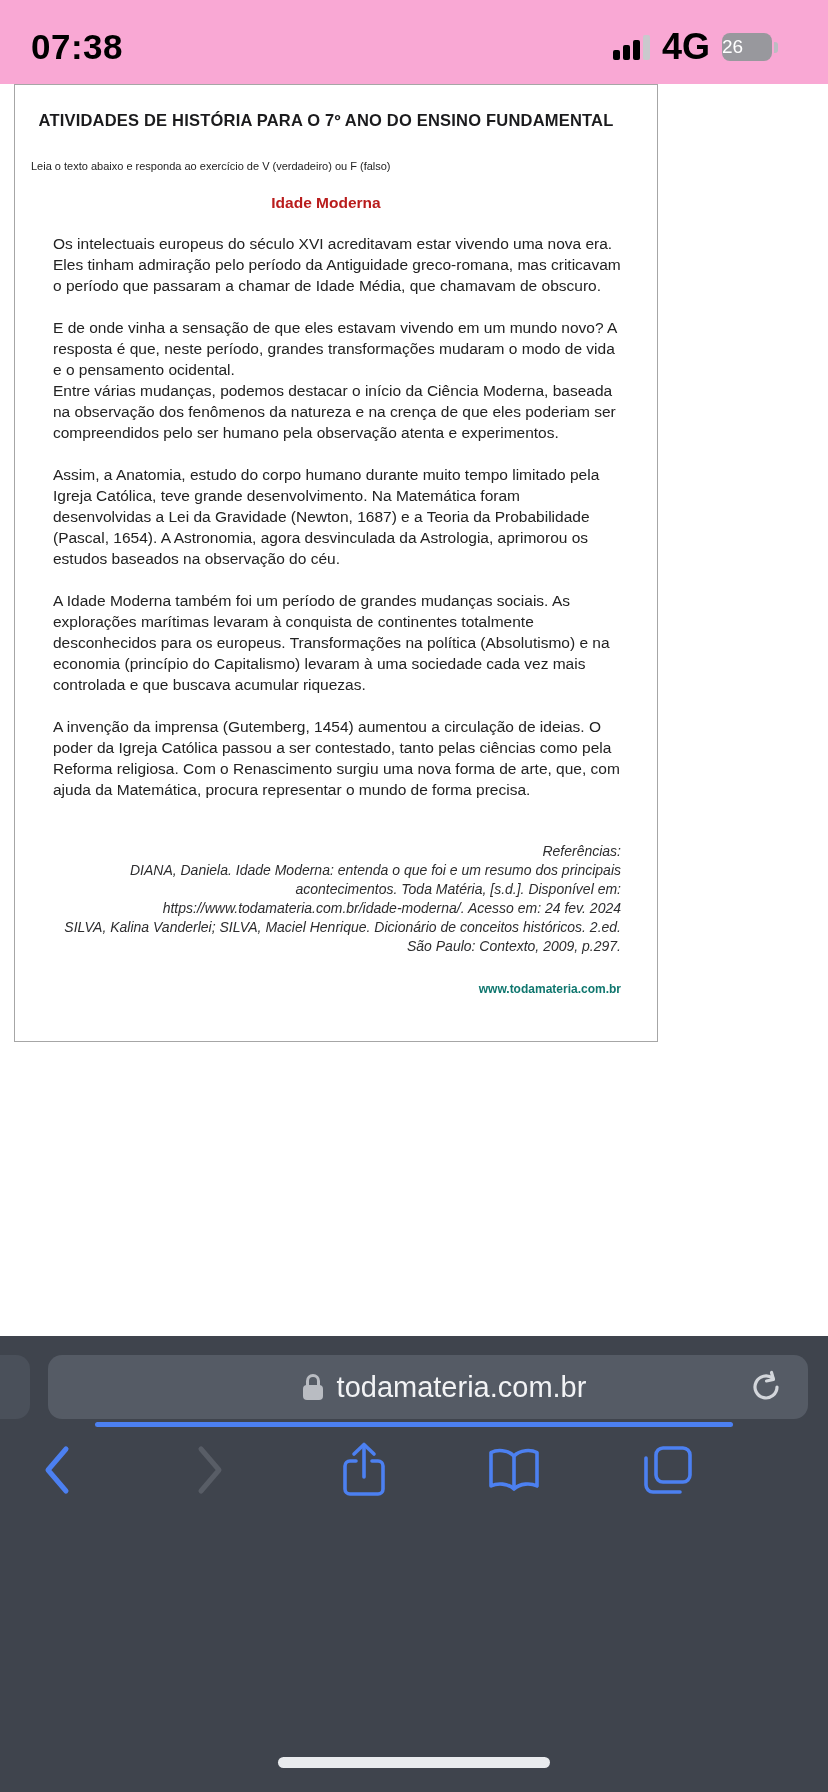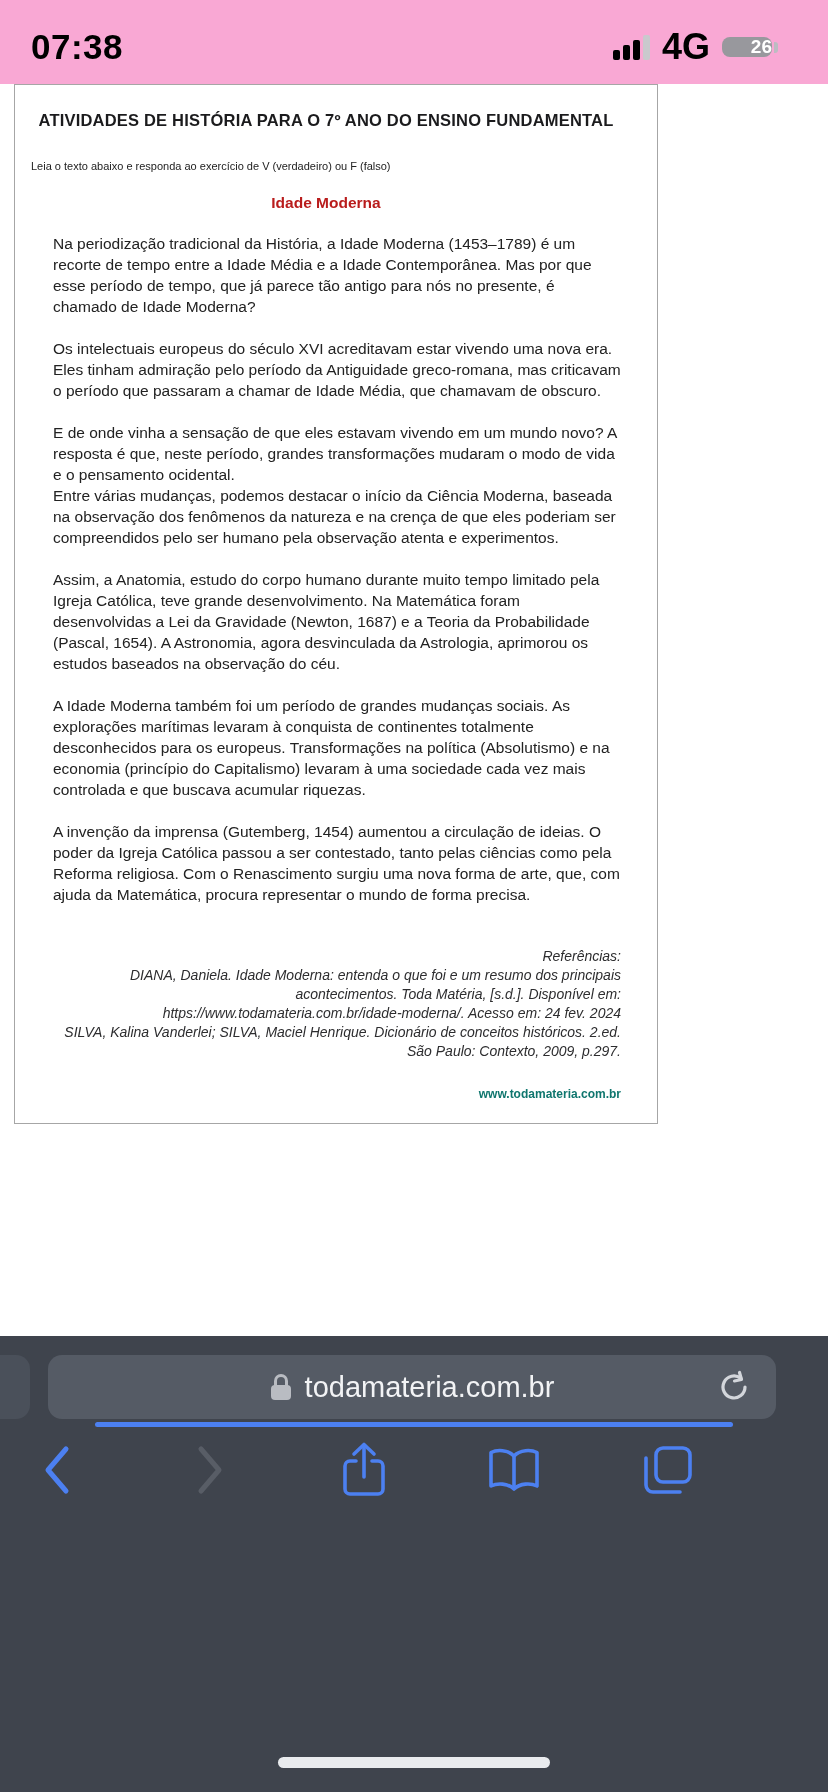--- a/index.html
+++ b/index.html
@@ -23,23 +23,23 @@
   .status-right{display:flex;align-items:center;gap:12px;}
   .signal{display:flex;align-items:flex-end;gap:3px;height:26px;}
   .signal i{display:block;width:7px;border-radius:2px;background:#000;}
   .signal i:nth-child(1){height:10px;}
   .signal i:nth-child(2){height:15px;}
   .signal i:nth-child(3){height:20px;}
   .signal i:nth-child(4){height:25px;background:#c9c9cd;}
   .network{font-size:36px;font-weight:600;color:#000;text-align:right;}
   .battery{display:flex;align-items:center;}
   .battery-body{
-    width:50px;height:20px;background:#98989d;border-radius:8px;
-    display:flex;align-items:center;justify-content:flex-end;
-    color:#fff;font-size:19px;font-weight:700;
+    width:50px;height:28px;background:#98989d;border-radius:8px;
+    display:flex;align-items:center;justify-content:flex-start;
+    color:#fff;font-size:19px;font-weight:400;
   }
   .battery-nub{width:4px;height:11px;background:#bcbcc2;border-radius:0 3px 3px 0;margin-left:2px;}
 
   
   .doc{
     position:absolute;left:14px;top:84px;width:644px;min-height:958px;
     box-sizing:border-box;
     background:#ffffff;border:1px solid #a6a6a6;
     padding:26px 36px 22px 16px;
   }
@@ -64,21 +64,21 @@
     position:absolute;left:0;top:1336px;width:828px;height:456px;
     background:#3f444d;
   }
   .tab-peek{
     position:absolute;left:-20px;top:19px;width:50px;height:64px;
     background:#4a505a;border-radius:14px;
   }
   .url-bar{
     position:absolute;left:48px;top:19px;width:728px;height:64px;
     background:#555b65;border-radius:14px;
-    display:flex;align-items:center;justify-content:center;gap:13px;
+    display:flex;align-items:center;justify-content:center;gap:13px;padding-left:32px;
   }
   .lock-wrap{display:flex;align-items:center;}
   .url-text{font-size:29px;color:#f2f3f5;}
   .reload-btn{
     position:absolute;right:14px;top:0;height:64px;width:56px;
     background:none;border:none;padding:0;margin:0;
     display:flex;align-items:center;justify-content:center;cursor:pointer;
   }
   .progress{
     position:absolute;left:95px;top:86px;width:638px;height:5px;
@@ -120,21 +120,20 @@
     </div>
   </div>
 </header>
 
 <main>
   <article class="doc">
     <h1 class="doc-title">ATIVIDADES DE HISTÓRIA PARA O 7º ANO DO ENSINO FUNDAMENTAL</h1>
     <p class="instruction">Leia o texto abaixo e responda ao exercício de V (verdadeiro) ou F (falso)</p>
     <h2 class="doc-heading">Idade Moderna</h2>
 
-    <p class="para">Na periodização tradicional da História, a Idade Moderna (1453–1789) é um recorte de tempo entre a Idade Média e a Idade Contemporânea. Mas por que esse período de tempo, que já parece tão antigo para nós no presente, é chamado de Idade Moderna?</p>
     <p class="para">Os intelectuais europeus do século XVI acreditavam estar vivendo uma nova era. Eles tinham admiração pelo período da Antiguidade greco-romana, mas criticavam o período que passaram a chamar de Idade Média, que chamavam de obscuro.</p>
     <p class="para">E de onde vinha a sensação de que eles estavam vivendo em um mundo novo? A resposta é que, neste período, grandes transformações mudaram o modo de vida e o pensamento ocidental.
 Entre várias mudanças, podemos destacar o início da Ciência Moderna, baseada na observação dos fenômenos da natureza e na crença de que eles poderiam ser compreendidos pelo ser humano pela observação atenta e experimentos.</p>
     <p class="para">Assim, a Anatomia, estudo do corpo humano durante muito tempo limitado pela Igreja Católica, teve grande desenvolvimento. Na Matemática foram desenvolvidas a Lei da Gravidade (Newton, 1687) e a Teoria da Probabilidade (Pascal, 1654). A Astronomia, agora desvinculada da Astrologia, aprimorou os estudos baseados na observação do céu.</p>
     <p class="para">A Idade Moderna também foi um período de grandes mudanças sociais. As explorações marítimas levaram à conquista de continentes totalmente desconhecidos para os europeus. Transformações na política (Absolutismo) e na economia (princípio do Capitalismo) levaram à uma sociedade cada vez mais controlada e que buscava acumular riquezas.</p>
     <p class="para">A invenção da imprensa (Gutemberg, 1454) aumentou a circulação de ideias. O poder da Igreja Católica passou a ser contestado, tanto pelas ciências como pela Reforma religiosa. Com o Renascimento surgiu uma nova forma de arte, que, com ajuda da Matemática, procura representar o mundo de forma precisa.</p>
 
     <div class="references">
       <p>Referências:</p>
       <p>DIANA, Daniela. Idade Moderna: entenda o que foi e um resumo dos principais acontecimentos. Toda Matéria, [s.d.]. Disponível em: https://www.todamateria.com.br/idade-moderna/. Acesso em: 24 fev. 2024</p>

